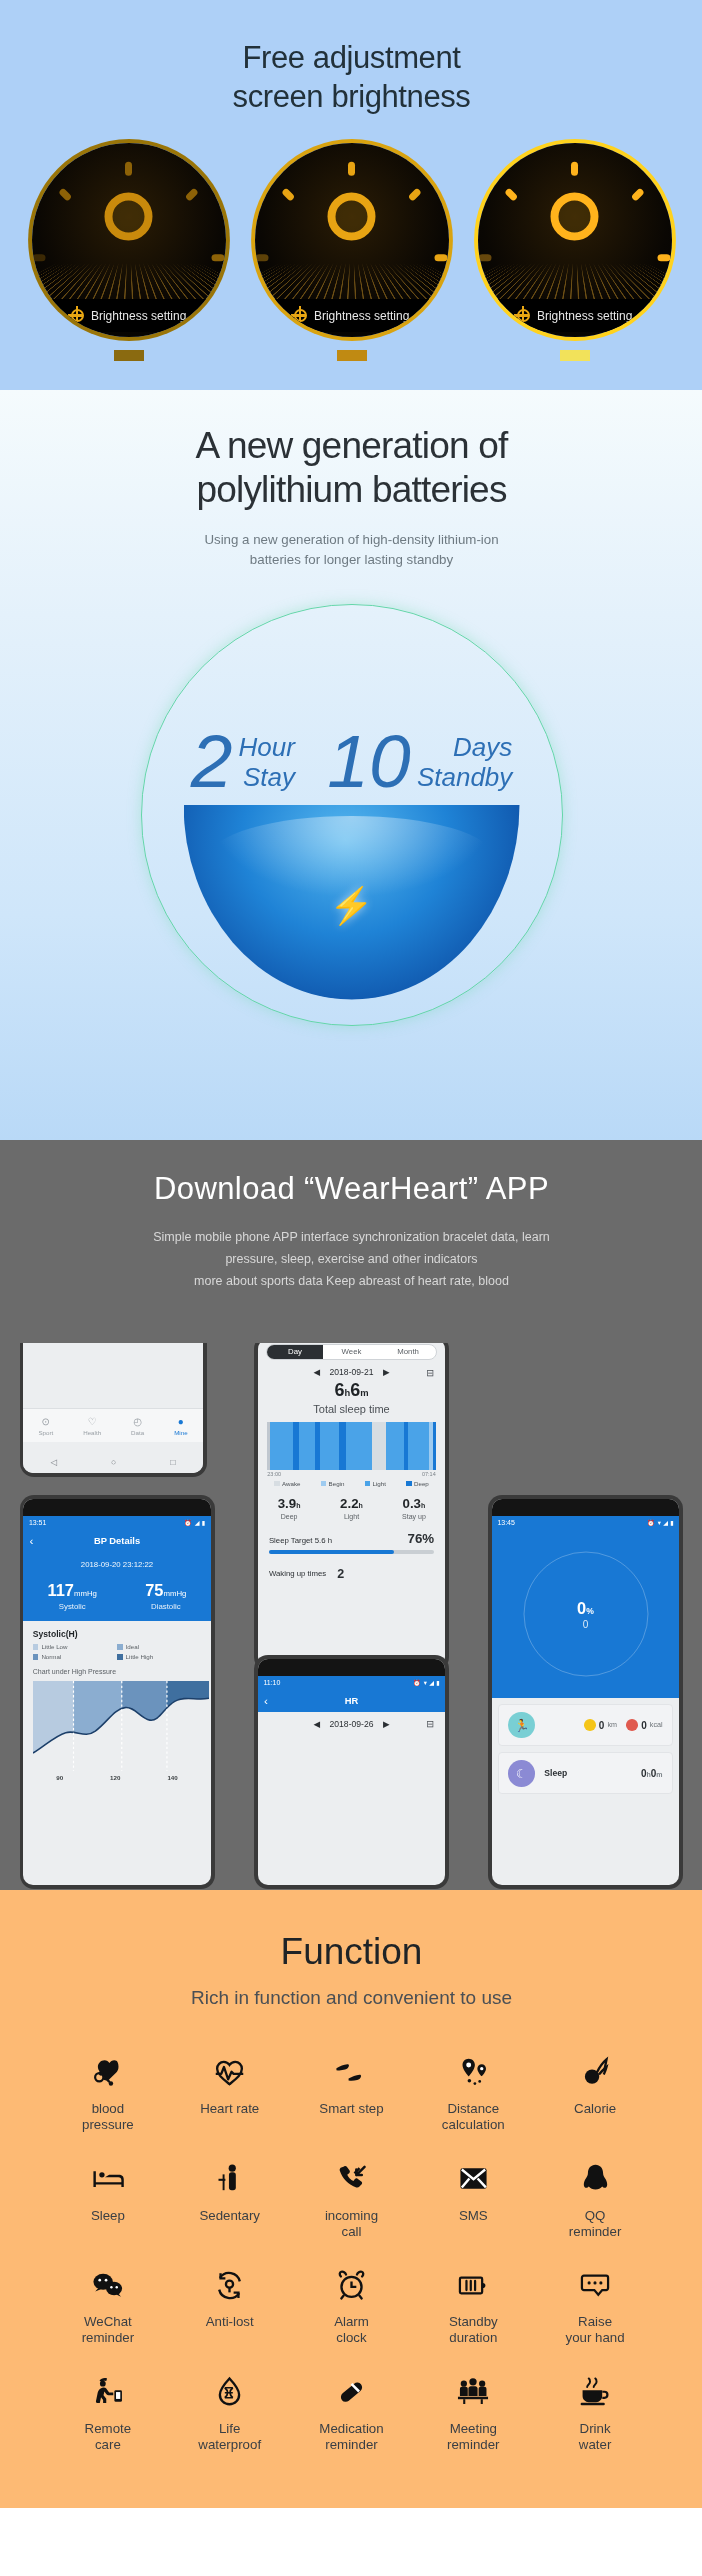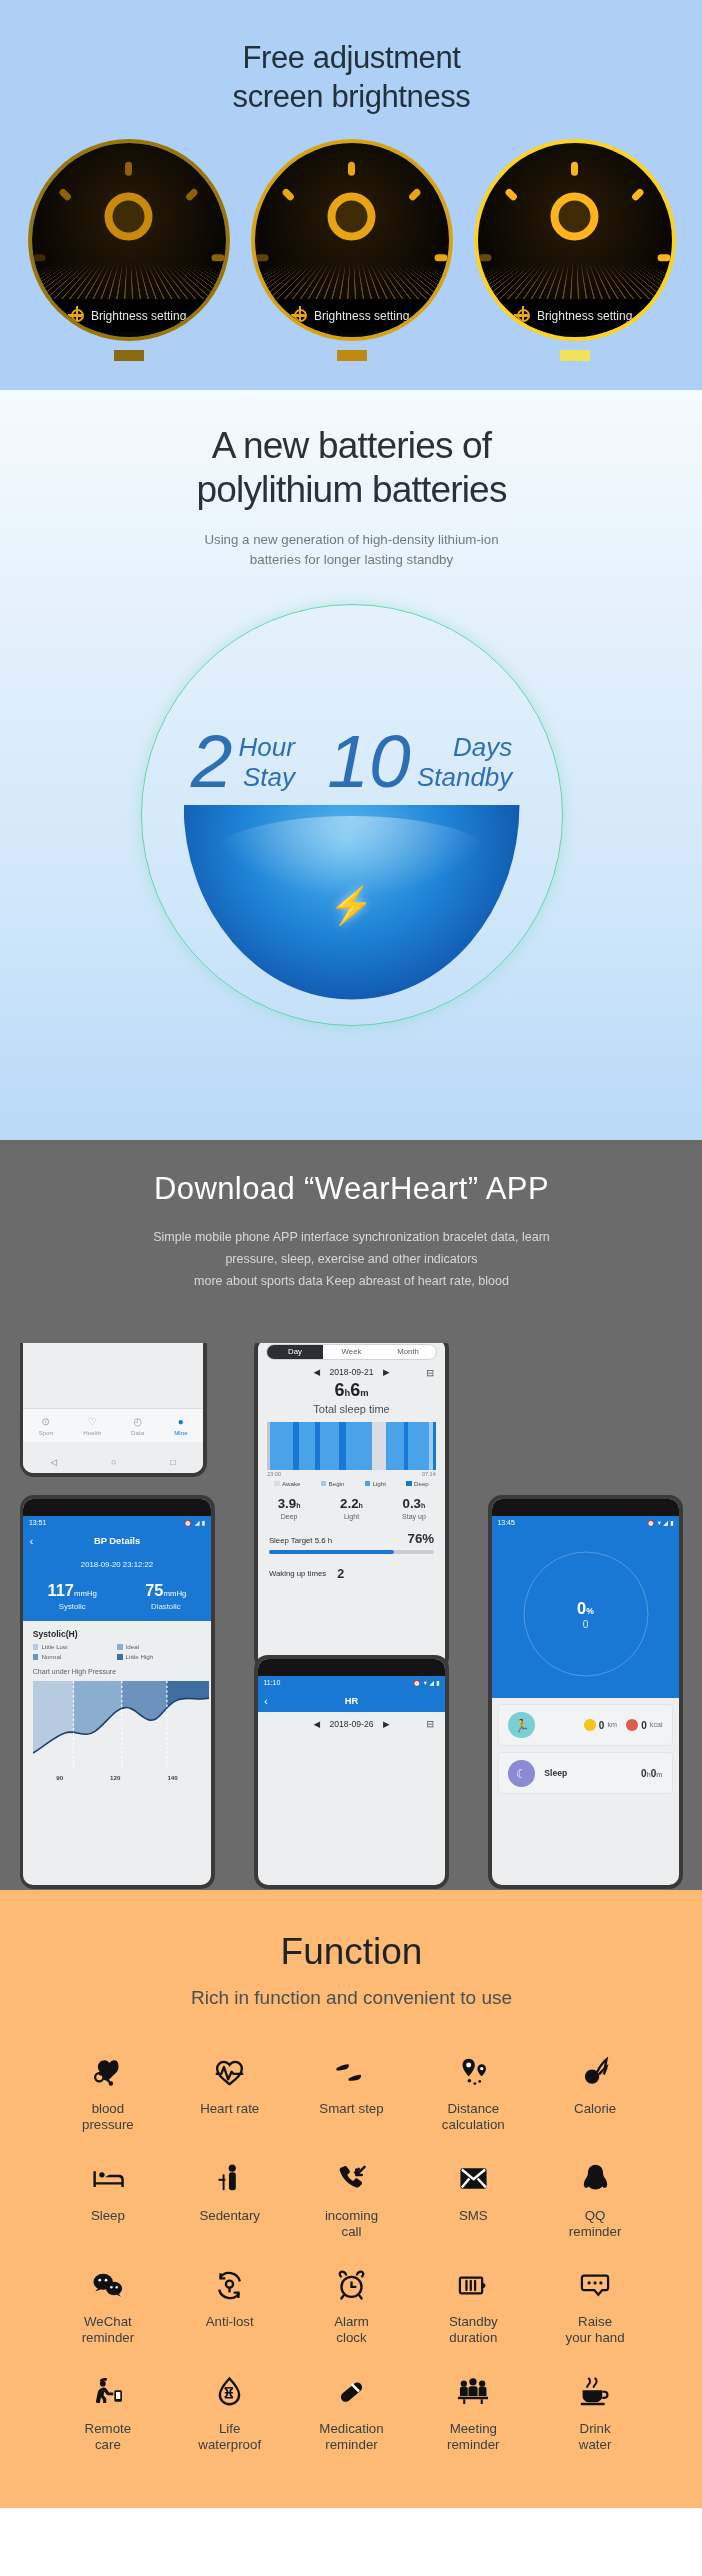--- a/index.html
+++ b/index.html
@@ -371,21 +371,21 @@
             <span>Brightness setting</span>
           </div>
         </div>
         <div class="swatch" style="background:#f2e25a"></div>
       </div>
     </div>
 </section>
 
 <section class="battery-sec">
   <div class="battery-title">
-    <div>A new batteries of</div>
+    <div>A new generation of</div>
     <div>polylithium batteries</div>
   </div>
   <div class="battery-sub">
     <div>Using a new generation of high-density lithium-ion</div>
     <div>batteries for longer lasting standby</div>
   </div>
   <div class="ring-wrap">
     <div class="ring"></div>
     <div class="nums">
       <div class="big-num">2</div>

